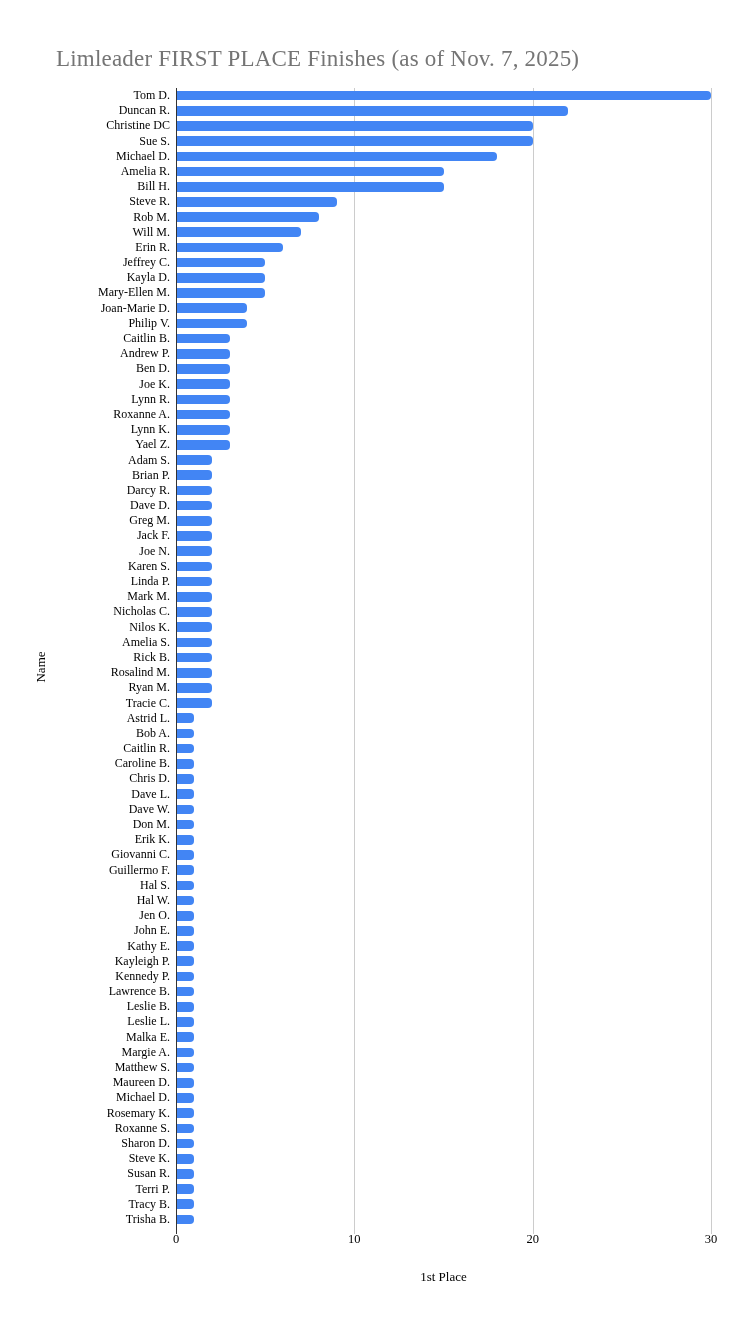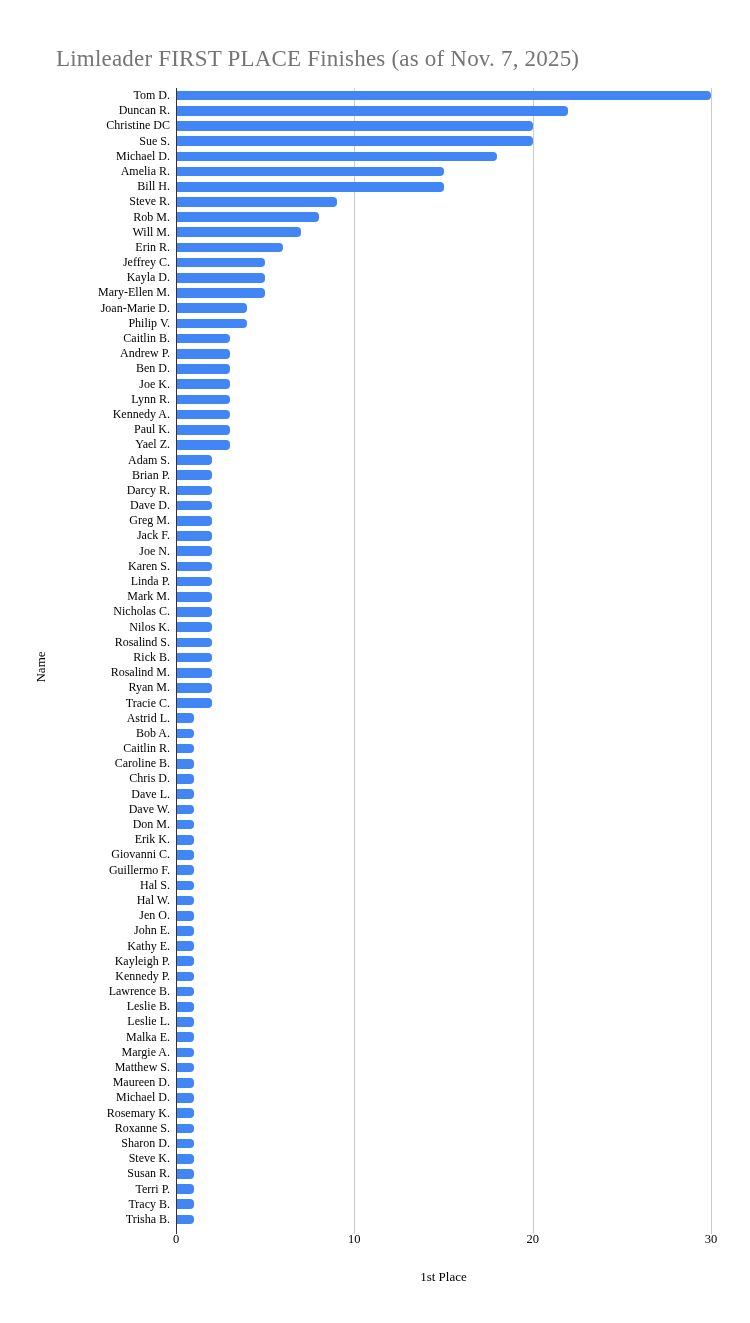--- a/index.html
+++ b/index.html
@@ -128,36 +128,36 @@
       <div class="category-label">Jeffrey C.</div>
       <div class="category-label">Kayla D.</div>
       <div class="category-label">Mary-Ellen M.</div>
       <div class="category-label">Joan-Marie D.</div>
       <div class="category-label">Philip V.</div>
       <div class="category-label">Caitlin B.</div>
       <div class="category-label">Andrew P.</div>
       <div class="category-label">Ben D.</div>
       <div class="category-label">Joe K.</div>
       <div class="category-label">Lynn R.</div>
-      <div class="category-label">Kennedy A.</div>
-      <div class="category-label">Paul K.</div>
+      <div class="category-label">Roxanne A.</div>
+      <div class="category-label">Lynn K.</div>
       <div class="category-label">Yael Z.</div>
       <div class="category-label">Adam S.</div>
       <div class="category-label">Brian P.</div>
       <div class="category-label">Darcy R.</div>
       <div class="category-label">Dave D.</div>
       <div class="category-label">Greg M.</div>
       <div class="category-label">Jack F.</div>
       <div class="category-label">Joe N.</div>
       <div class="category-label">Karen S.</div>
       <div class="category-label">Linda P.</div>
       <div class="category-label">Mark M.</div>
       <div class="category-label">Nicholas C.</div>
       <div class="category-label">Nilos K.</div>
-      <div class="category-label">Rosalind S.</div>
+      <div class="category-label">Amelia S.</div>
       <div class="category-label">Rick B.</div>
       <div class="category-label">Rosalind M.</div>
       <div class="category-label">Ryan M.</div>
       <div class="category-label">Tracie C.</div>
       <div class="category-label">Astrid L.</div>
       <div class="category-label">Bob A.</div>
       <div class="category-label">Caitlin R.</div>
       <div class="category-label">Caroline B.</div>
       <div class="category-label">Chris D.</div>
       <div class="category-label">Dave L.</div>

